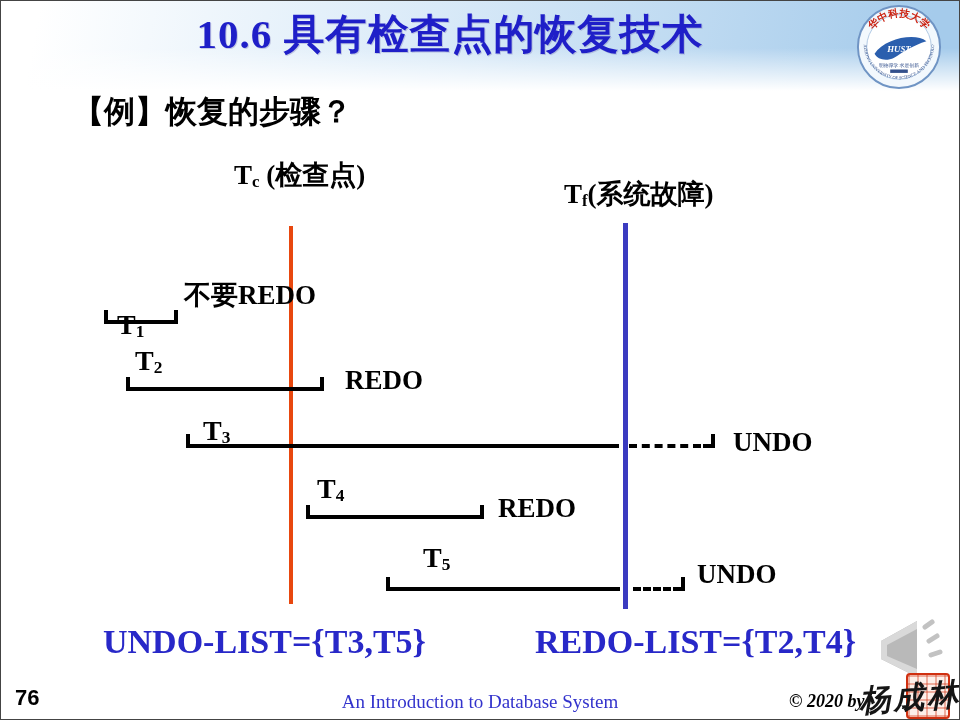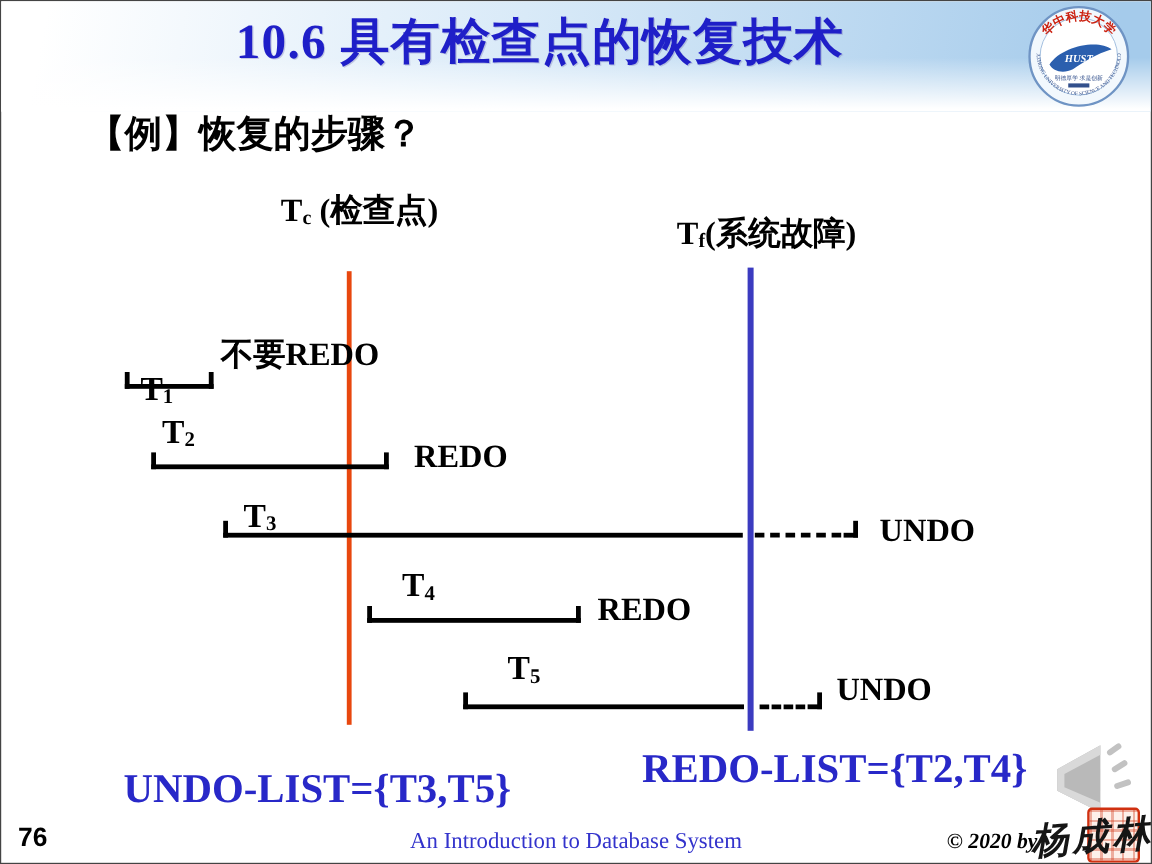--- a/index.html
+++ b/index.html
@@ -47,21 +47,21 @@
     position:absolute; font-size:28px; font-weight:bold; color:#000; white-space:nowrap;
   }
   .t-annotation {
     position:absolute; font-size:27px; font-weight:bold; color:#000; white-space:nowrap;
   }
   
   .result-list {
     position:absolute; top:622px; font-size:34px; font-weight:bold;
     color:#2828c8; white-space:nowrap;
   }
-  .undo-list { left:102px;margin-top:16px; }
+  .undo-list { left:102px; }
   .redo-list { left:534px; }
   
   .page-number {
     position:absolute; left:14px; top:684px;
     font-family:"Liberation Sans", sans-serif; font-size:22px; font-weight:bold; color:#000;
   }
   .footer-center {
     position:absolute; left:0; right:0; top:690px; text-align:center;
     font-size:19px; color:#3333cc;
   }
@@ -137,21 +137,21 @@
   <div class="t-annotation" style="left:344px; top:364px;">REDO</div>
 
   <div class="t-label" style="left:202px; top:414px;">
     <span>T</span><sub>3</sub>
   </div>
   <div class="tl start" style="left:185px; top:433px; width:433px;"></div>
   <div class="tl dash" style="left:628px; top:433px; width:72px;"></div>
   <div class="tl end" style="left:702px; top:433px; width:12px;"></div>
   <div class="t-annotation" style="left:732px; top:426px;">UNDO</div>
 
-  <div class="t-label" style="left:316px; top:472px;margin-left:18px;">
+  <div class="t-label" style="left:316px; top:472px;">
     <span>T</span><sub>4</sub>
   </div>
   <div class="tl both" style="left:305px; top:504px; width:178px;"></div>
   <div class="t-annotation" style="left:497px; top:492px;">REDO</div>
 
   <div class="t-label" style="left:396px; top:541px;margin-left:26px;">
     <span>T</span><sub>5</sub>
   </div>
   <div class="tl start" style="left:385px; top:576px; width:234px;"></div>
   <div class="tl dash" style="left:632px; top:576px; width:38px;"></div>

